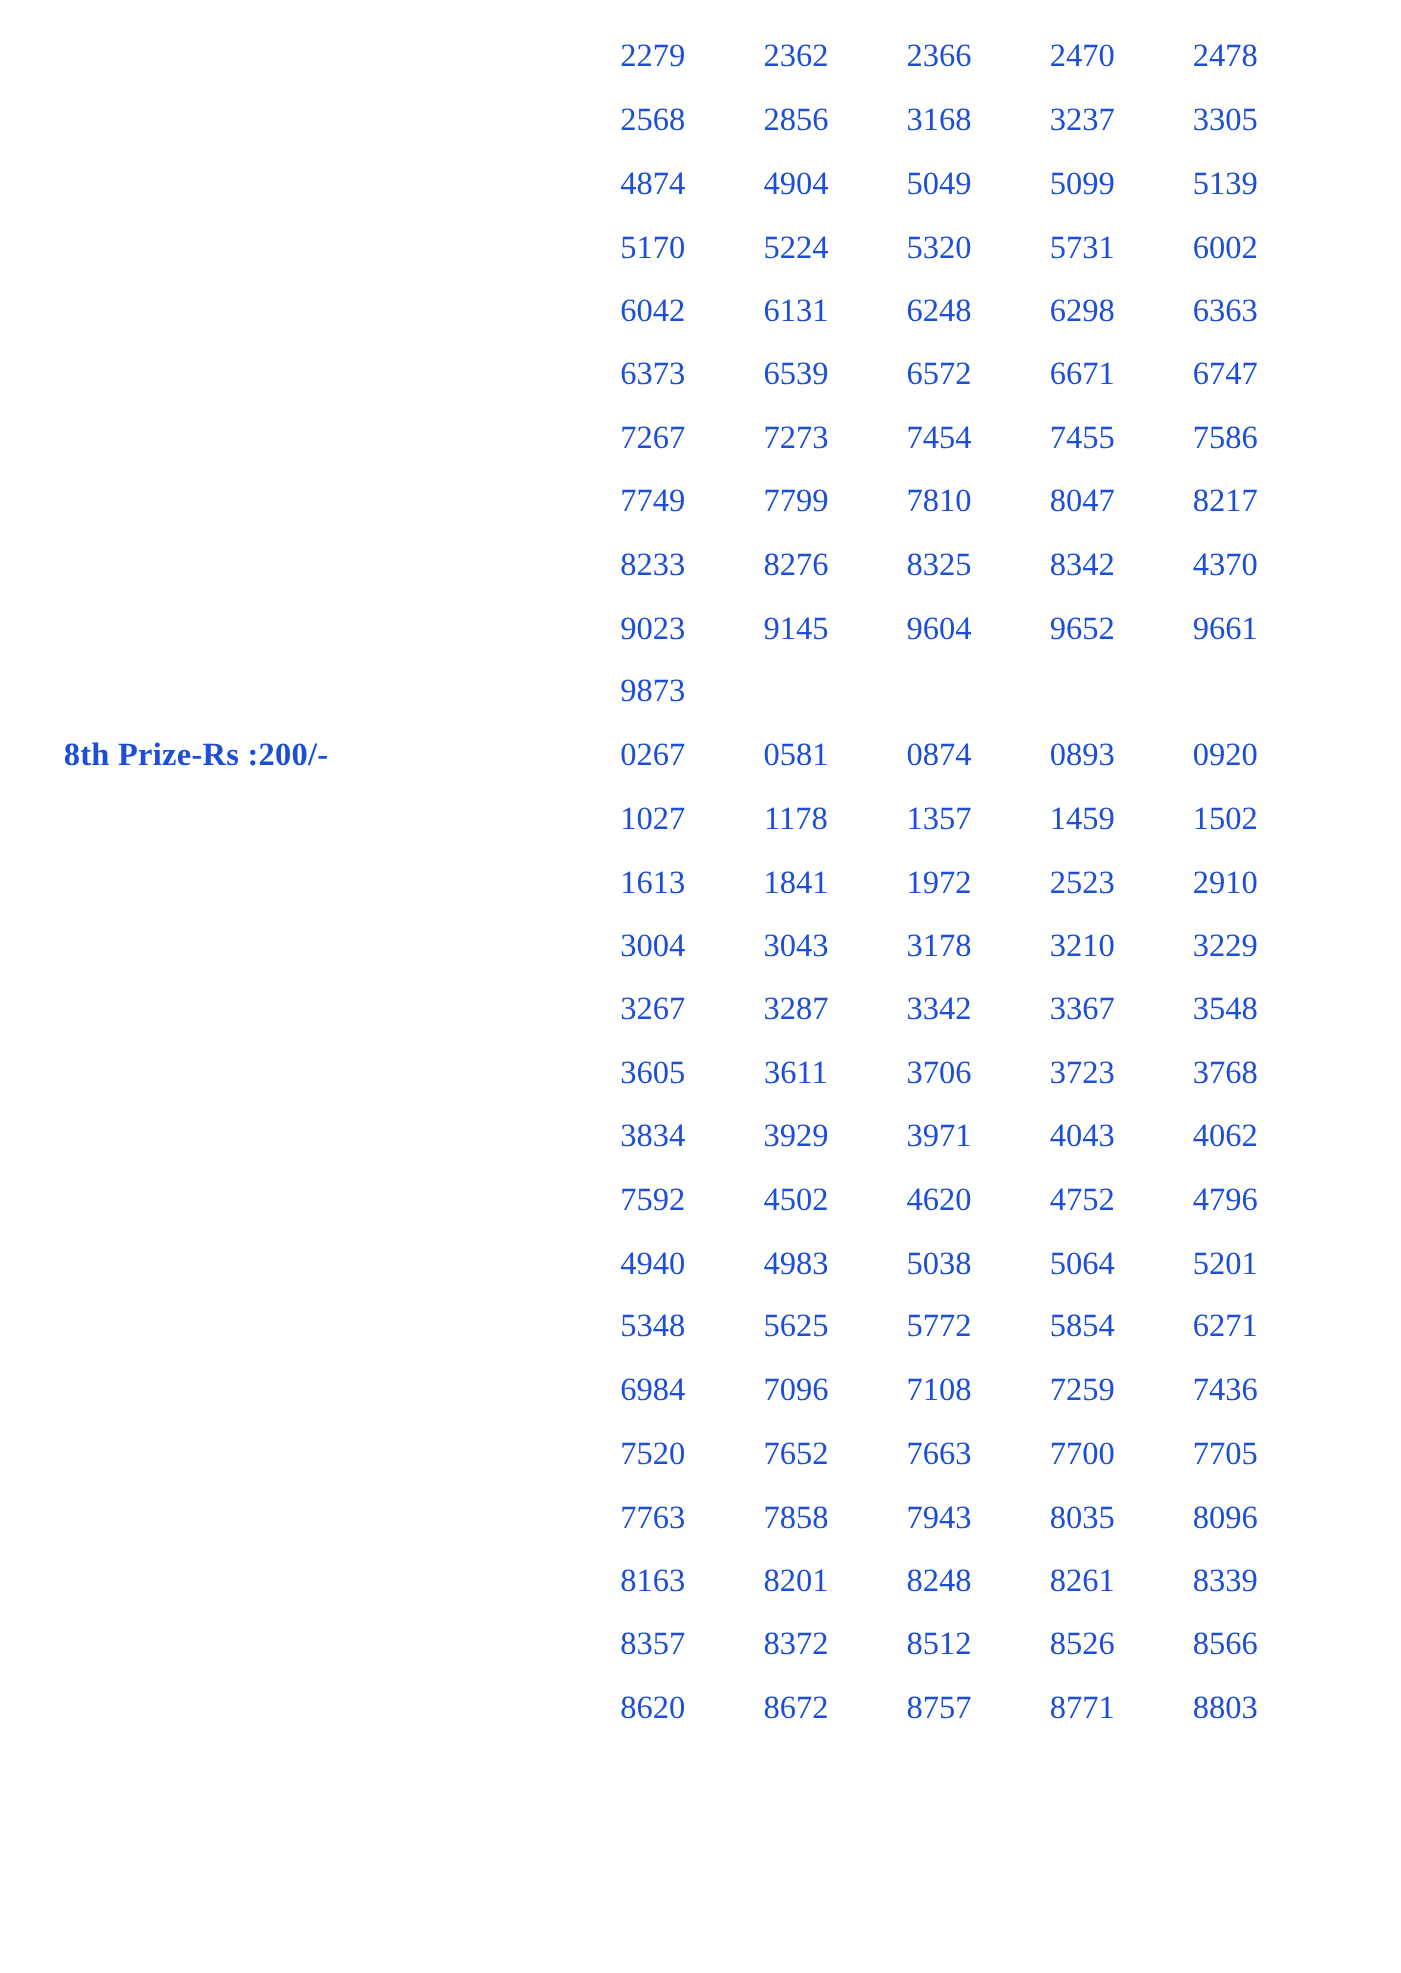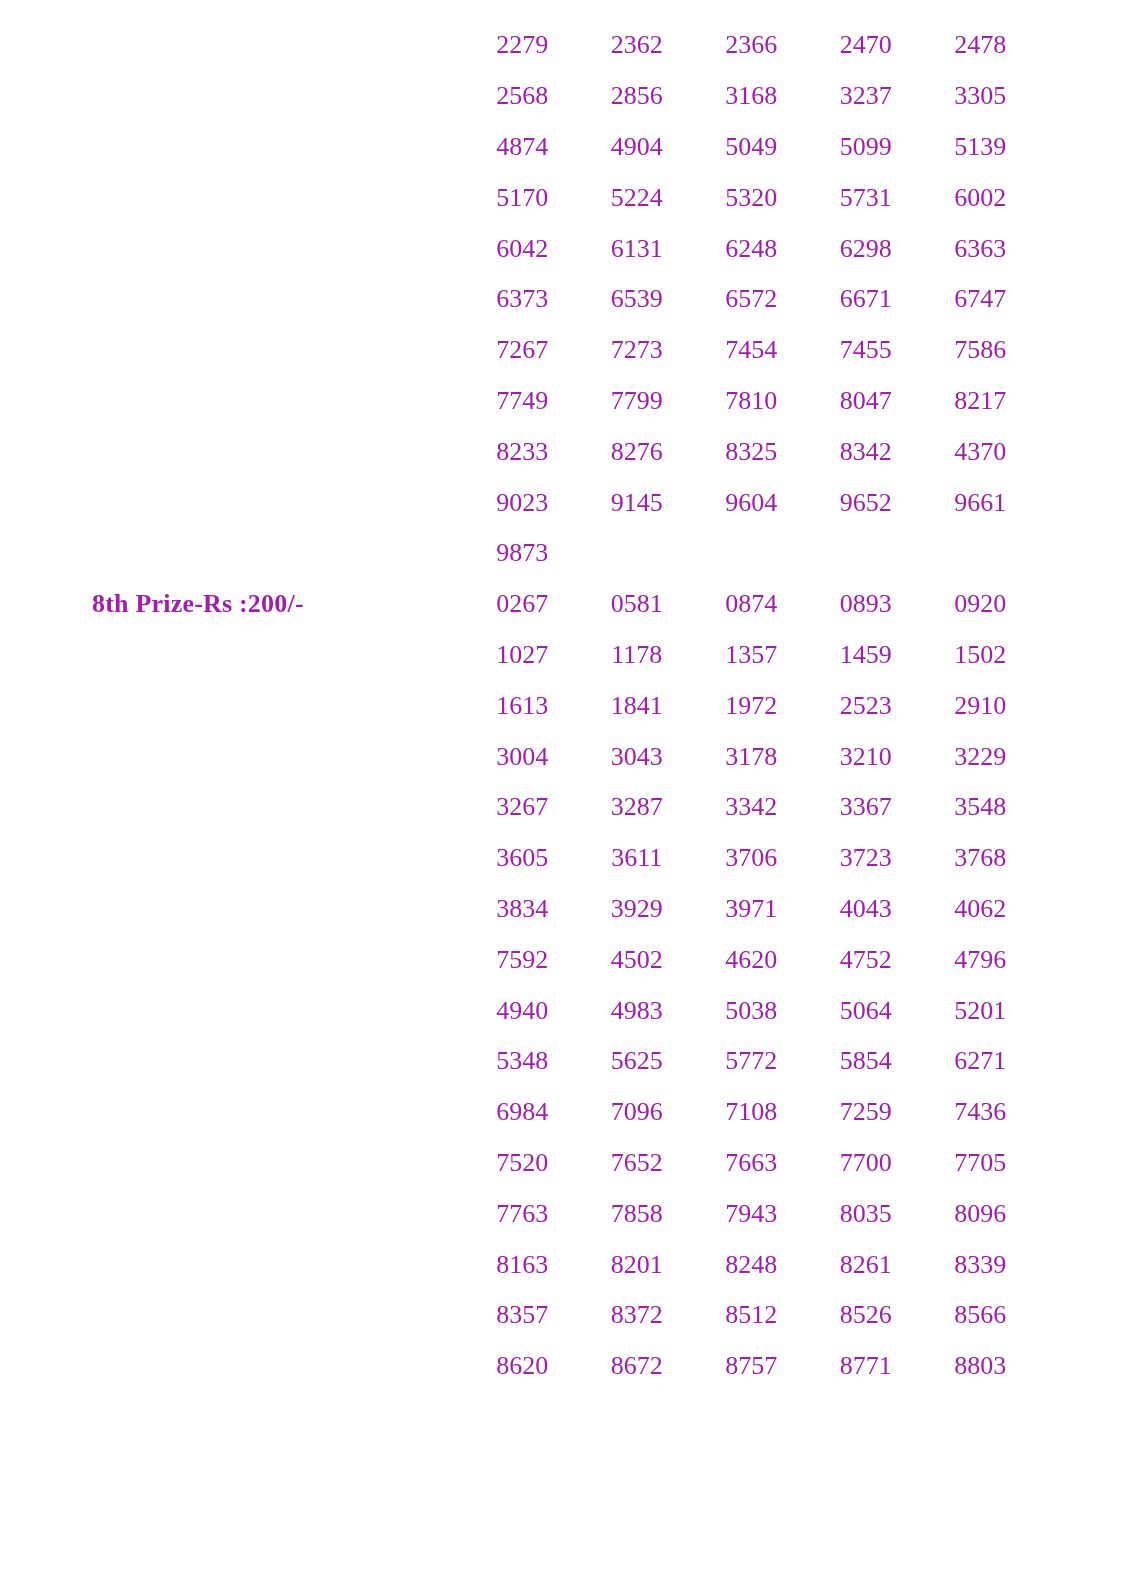--- a/index.html
+++ b/index.html
@@ -7,33 +7,33 @@
     padding: 0;
     background: #ffffff;
   }
   .page {
     position: relative;
     width: 1121px;
     height: 1578px;
     background: #ffffff;
     overflow: hidden;
     font-family: "Liberation Serif", "DejaVu Serif", serif;
-    color: #a21caf;
+    color: #1d4ed8;
   }
   .rows {
     padding-top: 20px;
   }
   .row {
     display: flex;
     align-items: center;
     height: 50.8px;
   }
   .label-cell {
     width: 465px;
-    padding-left: 92px;
+    padding-left: 51px;
     box-sizing: border-box;
     font-size: 26px;
     font-weight: bold;
     white-space: nowrap;
     letter-spacing: 0.2px;
   }
   .num-cell {
     width: 114.5px;
     text-align: center;
     font-size: 26px;

